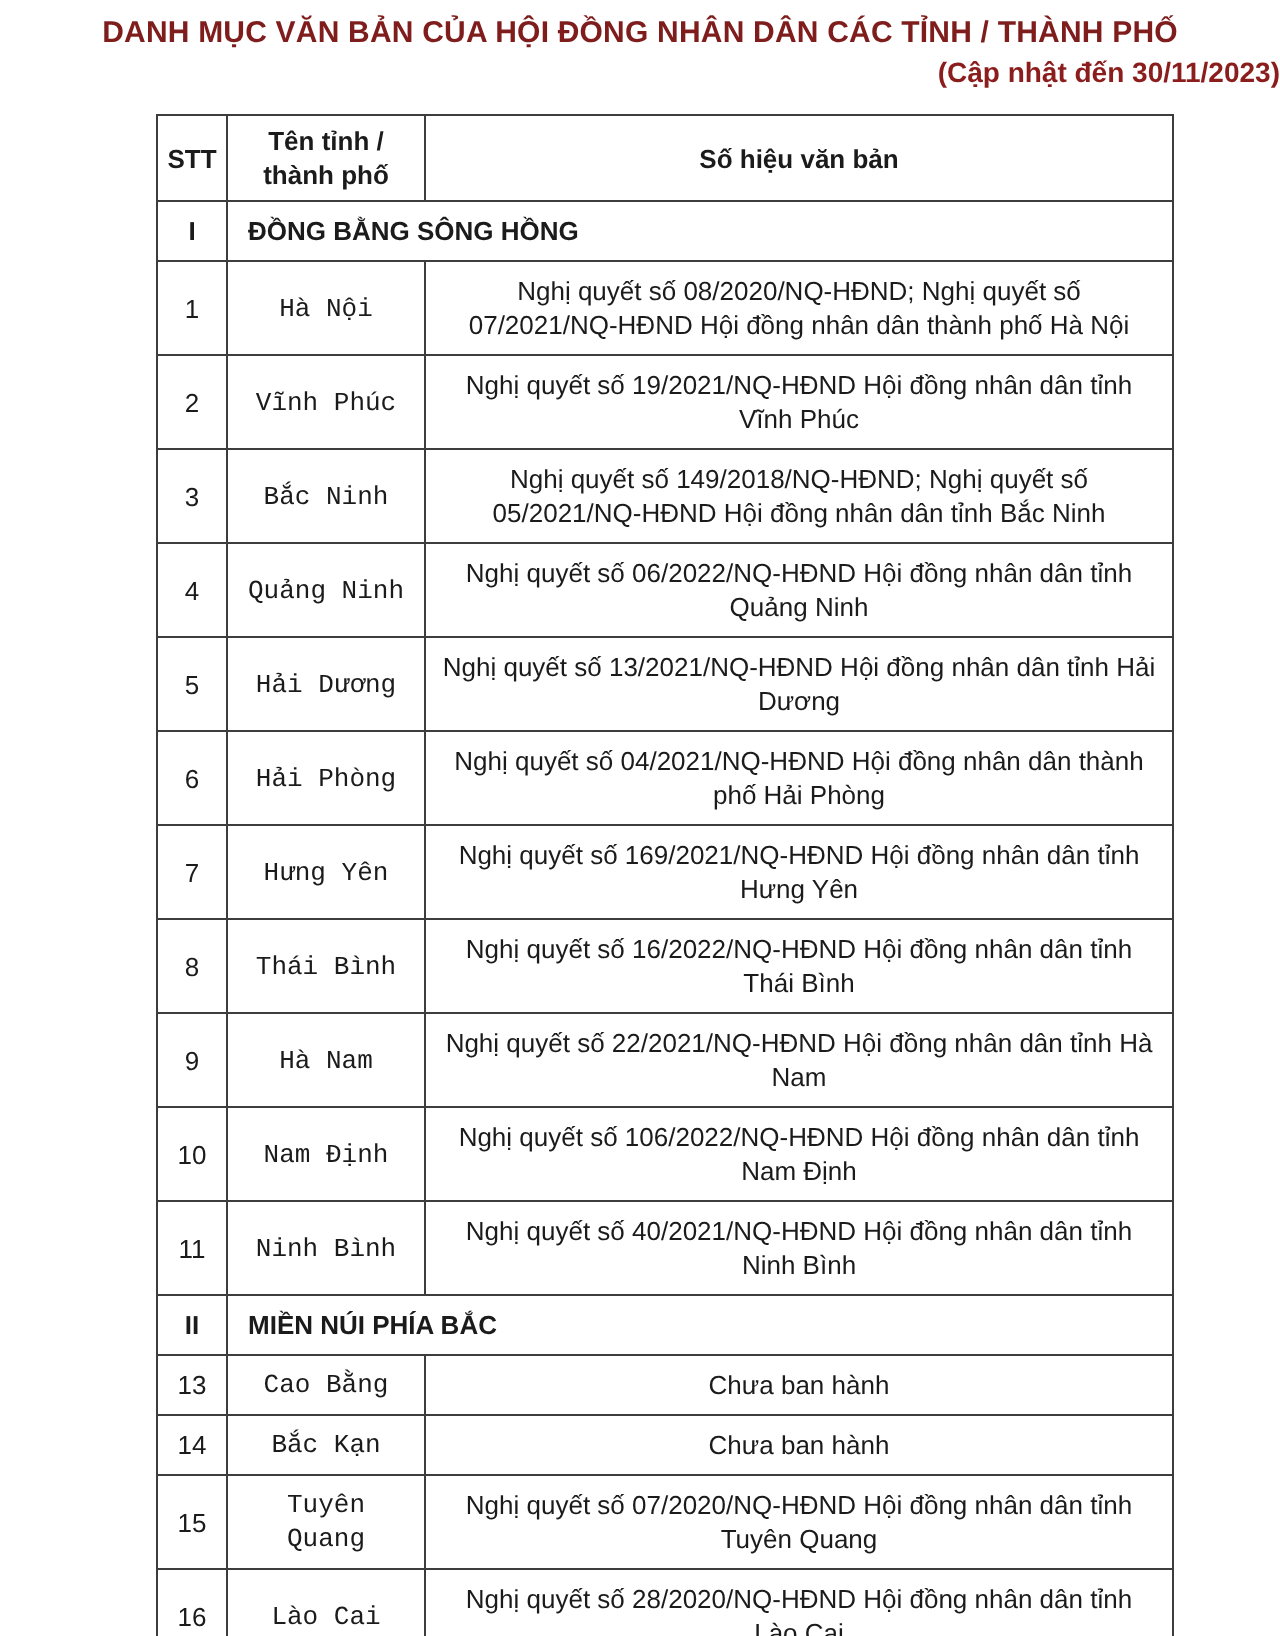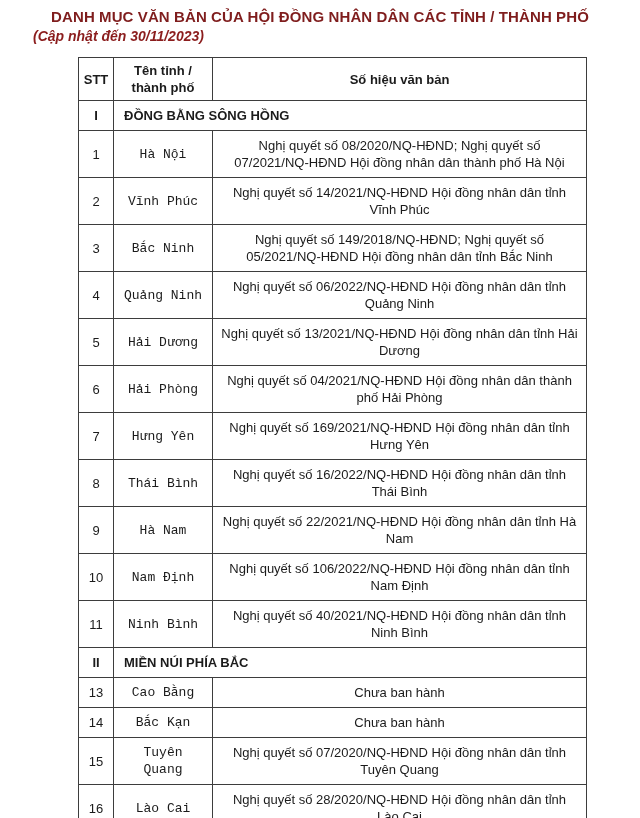--- a/index.html
+++ b/index.html
@@ -20,24 +20,23 @@
   .page-title {
     margin: 8px 10px 0 10px;
     text-align: center;
     font-size: 15px;
     font-weight: bold;
     letter-spacing: 0.1px;
     color: #8B1D1D;
   }
   .page-subtitle {
     margin-top: 3px;
-    text-align: left;
+    text-align: right;
     font-size: 14px;
     font-weight: bold;
-    font-style: italic;
     color: #8B1D1D;
     padding-left: 33px;
   }
   table.doc-table {
     border-collapse: collapse;
     table-layout: fixed;
     margin: 13px 0 0 78px;
     width: 508px;
     background: #ffffff;
   }
@@ -109,21 +108,21 @@
           <td class="cell-section-title" colspan="2">ĐỒNG BẰNG SÔNG HỒNG</td>
         </tr>
         <tr>
           <td class="cell-stt">1</td>
           <td class="cell-province">Hà Nội</td>
           <td class="cell-doc">Nghị quyết số 08/2020/NQ-HĐND; Nghị quyết số 07/2021/NQ-HĐND Hội đồng nhân dân thành phố Hà Nội</td>
         </tr>
         <tr>
           <td class="cell-stt">2</td>
           <td class="cell-province">Vĩnh Phúc</td>
-          <td class="cell-doc">Nghị quyết số 14/2021/NQ-HĐND Hội đồng nhân dân tỉnh Vĩnh Phúc</td>
+          <td class="cell-doc">Nghị quyết số 19/2021/NQ-HĐND Hội đồng nhân dân tỉnh Vĩnh Phúc</td>
         </tr>
         <tr>
           <td class="cell-stt">3</td>
           <td class="cell-province">Bắc Ninh</td>
           <td class="cell-doc">Nghị quyết số 149/2018/NQ-HĐND; Nghị quyết số 05/2021/NQ-HĐND Hội đồng nhân dân tỉnh Bắc Ninh</td>
         </tr>
         <tr>
           <td class="cell-stt">4</td>
           <td class="cell-province">Quảng Ninh</td>
           <td class="cell-doc">Nghị quyết số 06/2022/NQ-HĐND Hội đồng nhân dân tỉnh Quảng Ninh</td>

